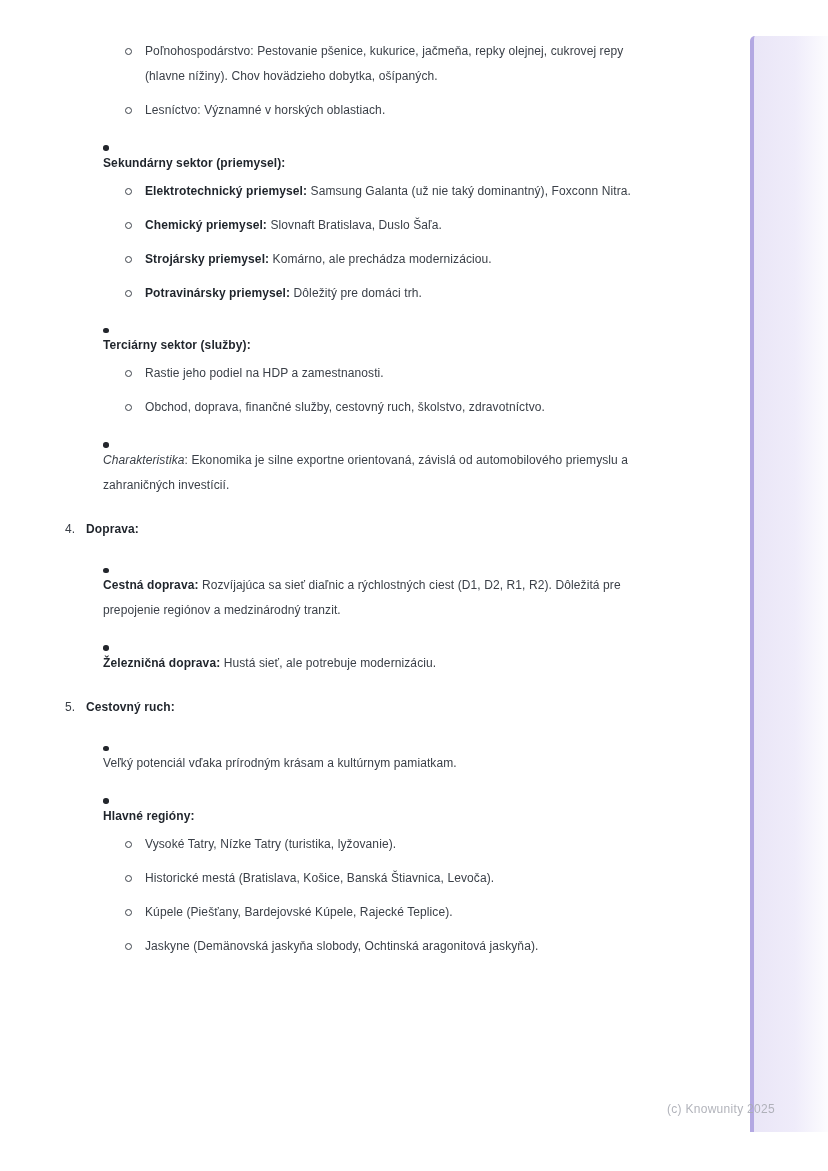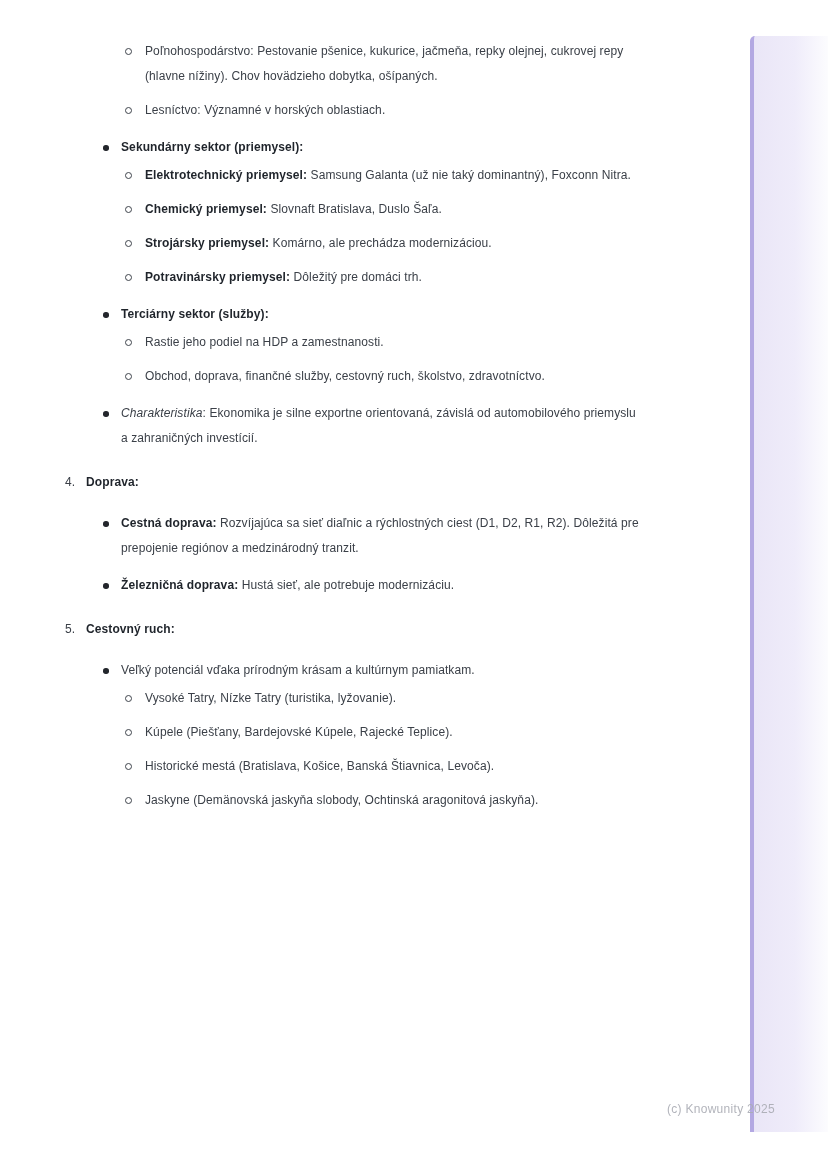--- a/index.html
+++ b/index.html
@@ -24,21 +24,21 @@
     color: #3b4048;
     font-size: 12px;
     line-height: 25px;
     letter-spacing: 0.1px;
   }
   .blk {
     display: flex;
     align-items: flex-start;
     margin-bottom: 9px;
   }
-  .blk.m-disc { padding-left: 38px; margin-top: 3px; }
+  .blk.m-disc { padding-left: 38px; margin-top: 3px; flex-direction: column; }
   .blk.m-circle { padding-left: 60px; }
   .blk.m-disc + .blk.m-circle { margin-top: -6px; }
   .blk.m-number { margin-top: 10px; margin-bottom: 13px; }
 
   .mk { flex: none; }
   .m-disc .mk { width: 18px; }
   .m-disc .mk::before {
     content: "";
     display: block;
     width: 5.5px; height: 5.5px;
@@ -146,31 +146,35 @@
       <span class="txt"><span class="b">Železničná doprava:</span><span> Hustá sieť, ale potrebuje modernizáciu.</span></span>
     </div>
     <div class="blk m-number">
       <span class="mk">5.</span>
       <span class="txt"><span class="b">Cestovný ruch:</span></span>
     </div>
     <div class="blk m-disc">
       <span class="mk"></span>
       <span class="txt"><span>Veľký potenciál vďaka prírodným krásam a kultúrnym pamiatkam.</span></span>
     </div>
+    <div class="blk m-disc">
+      <span class="mk"></span>
+      <span class="txt"><span class="b">Hlavné regióny:</span></span>
+    </div>
     <div class="blk m-circle">
       <span class="mk"></span>
       <span class="txt"><span>Vysoké Tatry, Nízke Tatry (turistika, lyžovanie).</span></span>
     </div>
     <div class="blk m-circle">
       <span class="mk"></span>
-      <span class="txt"><span>Kúpele (Piešťany, Bardejovské Kúpele, Rajecké Teplice).</span></span>
+      <span class="txt"><span>Historické mestá (Bratislava, Košice, Banská Štiavnica, Levoča).</span></span>
     </div>
     <div class="blk m-circle">
       <span class="mk"></span>
-      <span class="txt"><span>Historické mestá (Bratislava, Košice, Banská Štiavnica, Levoča).</span></span>
+      <span class="txt"><span>Kúpele (Piešťany, Bardejovské Kúpele, Rajecké Teplice).</span></span>
     </div>
     <div class="blk m-circle">
       <span class="mk"></span>
       <span class="txt"><span>Jaskyne (Demänovská jaskyňa slobody, Ochtinská aragonitová jaskyňa).</span></span>
     </div>
   </div>
 
 <div class="next-page-strip"></div>
 
 <div class="watermark">(c) Knowunity 2025</div>

